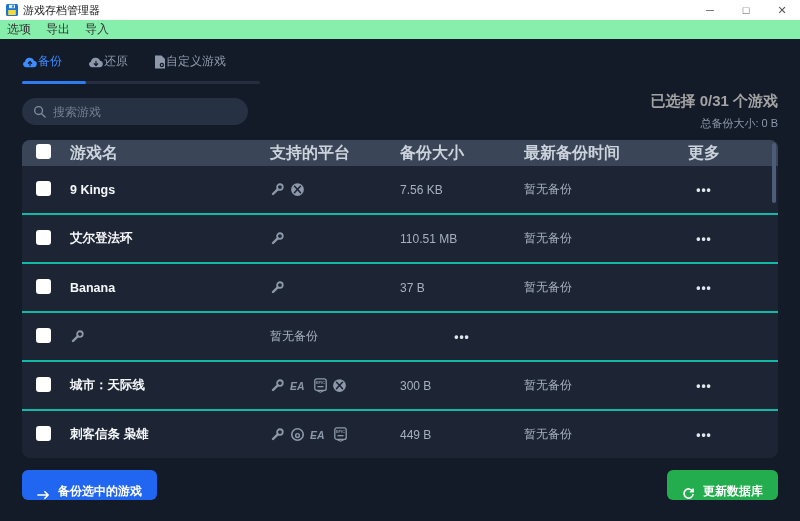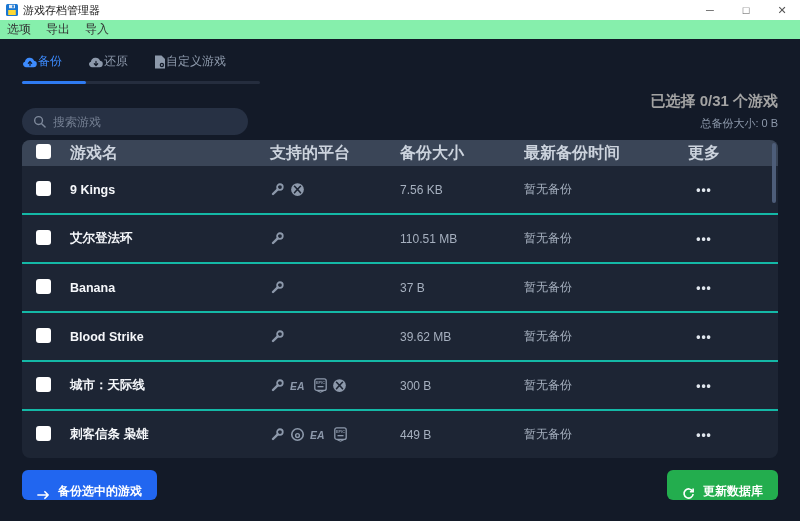--- a/index.html
+++ b/index.html
@@ -21,21 +21,21 @@
   .menu-item { font-size:12px; color:#333; cursor:default; }
   
   .tabbar { padding:14px 0 0 22px; }
   .tabs { display:flex; gap:26px; }
   .tab { display:flex; align-items:center; font-size:12px; color:#8d99ab; padding-bottom:11px; cursor:default; }
   .tab.active { color:var(--tab-active); }
   .tab .ticon { display:flex; align-items:center; }
   .underline-track { margin-left:0; width:238px; height:3px; background:#252d3e; border-radius:2px; position:relative; }
   .underline-active { position:absolute; left:0; top:0; width:64px; height:3px; background:#2f7bf2; border-radius:2px; }
   
-  .search-box { position:absolute; left:22px; top:108px; width:226px; height:27px; background:#273144; border-radius:14px;
+  .search-box { position:absolute; left:22px; top:98px; width:226px; height:27px; background:#273144; border-radius:14px;
     display:flex; align-items:center; padding-left:11px; gap:7px; }
   .search-box input { background:transparent; border:none; outline:none; color:#dfe5ee; font-size:12px; width:180px;
     font-family:"Liberation Sans",sans-serif; }
   .search-box input::placeholder { color:#737e91; }
   .summary { position:absolute; right:22px; top:92px; text-align:right; }
   .summary-selected { font-size:15px; font-weight:bold; color:#a3a3a3; }
   .summary-size { font-size:11px; color:#8d99ab; margin-top:5px; }
   
   .table { position:absolute; left:22px; top:140px; width:756px; height:318px; background:#1d2534; border-radius:8px;
     overflow:hidden; display:flex; flex-direction:column; }
@@ -192,30 +192,28 @@
               <path d="M8.2 7.8 L3.2 12.8" stroke="currentColor" stroke-width="2.6" stroke-linecap="round"></path>
             </svg>
           </span>
         </div>
         <div class="c-size">37 B</div>
         <div class="c-latest">暂无备份</div>
         <div class="c-more"><span class="more-btn">•••</span></div>
       </div>
       <div class="trow grid">
         <div><span class="checkbox"></span></div>
-        <div class="c-name">Blood Strike</div>
-        <div class="c-plat">
-          <span class="picon">
-            <svg width="15" height="15" viewBox="0 0 16 16">
-              <circle cx="10.6" cy="5.4" r="3" fill="none" stroke="currentColor" stroke-width="1.9"></circle>
-              <path d="M8.2 7.8 L3.2 12.8" stroke="currentColor" stroke-width="2.6" stroke-linecap="round"></path>
-            </svg>
-          </span>
-        </div>
-        <div class="c-size">39.62 MB</div>
+        <div class="c-plat">
+          <span class="picon">
+            <svg width="15" height="15" viewBox="0 0 16 16">
+              <circle cx="10.6" cy="5.4" r="3" fill="none" stroke="currentColor" stroke-width="1.9"></circle>
+              <path d="M8.2 7.8 L3.2 12.8" stroke="currentColor" stroke-width="2.6" stroke-linecap="round"></path>
+            </svg>
+          </span>
+        </div>
         <div class="c-latest">暂无备份</div>
         <div class="c-more"><span class="more-btn">•••</span></div>
       </div>
       <div class="trow grid">
         <div><span class="checkbox"></span></div>
         <div class="c-name">城市：天际线</div>
         <div class="c-plat">
           <span class="picon">
             <svg width="15" height="15" viewBox="0 0 16 16">
               <circle cx="10.6" cy="5.4" r="3" fill="none" stroke="currentColor" stroke-width="1.9"></circle>

